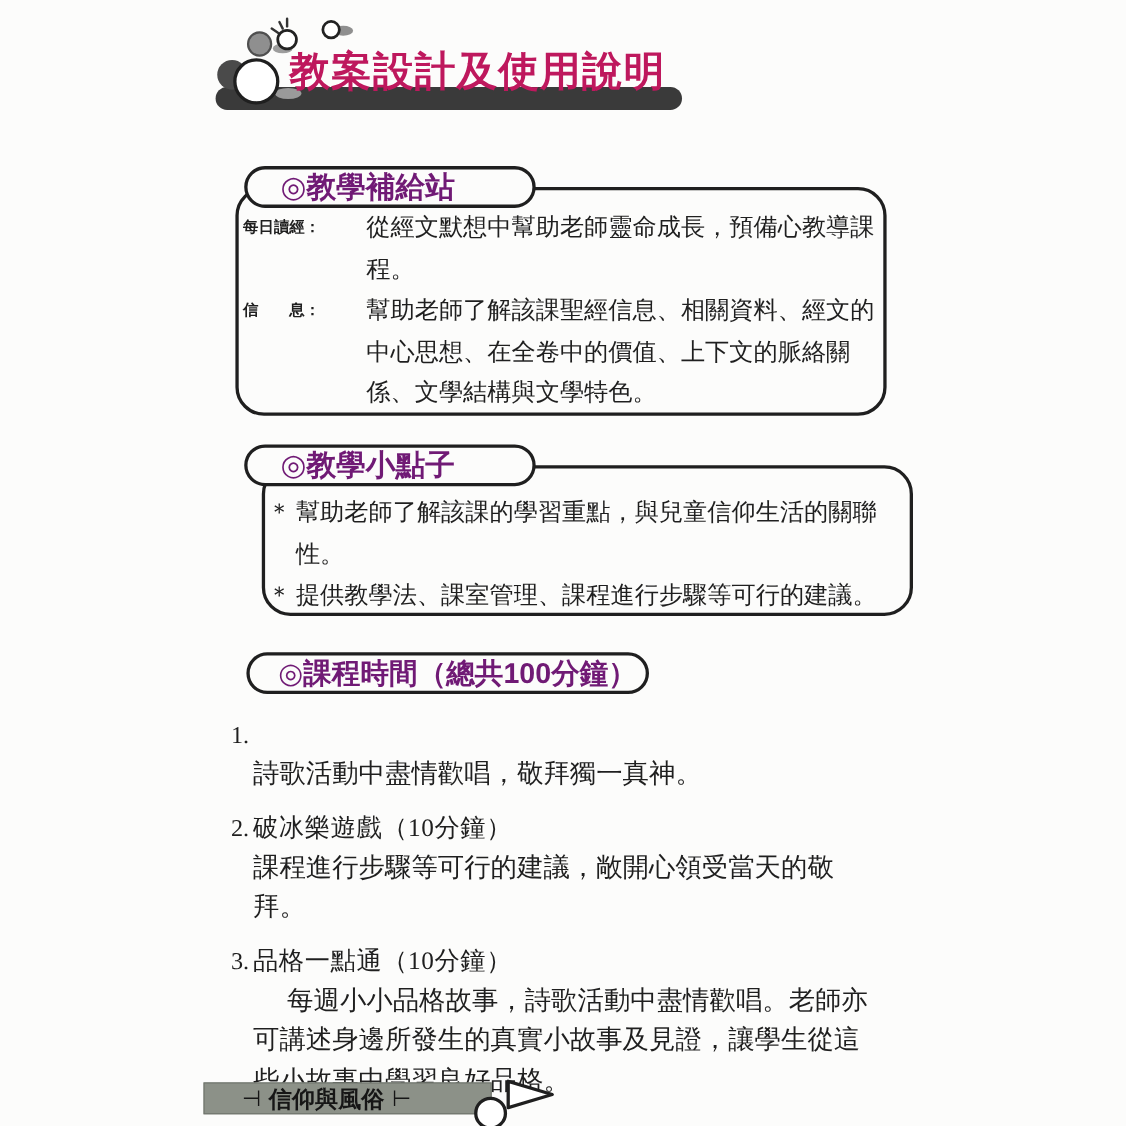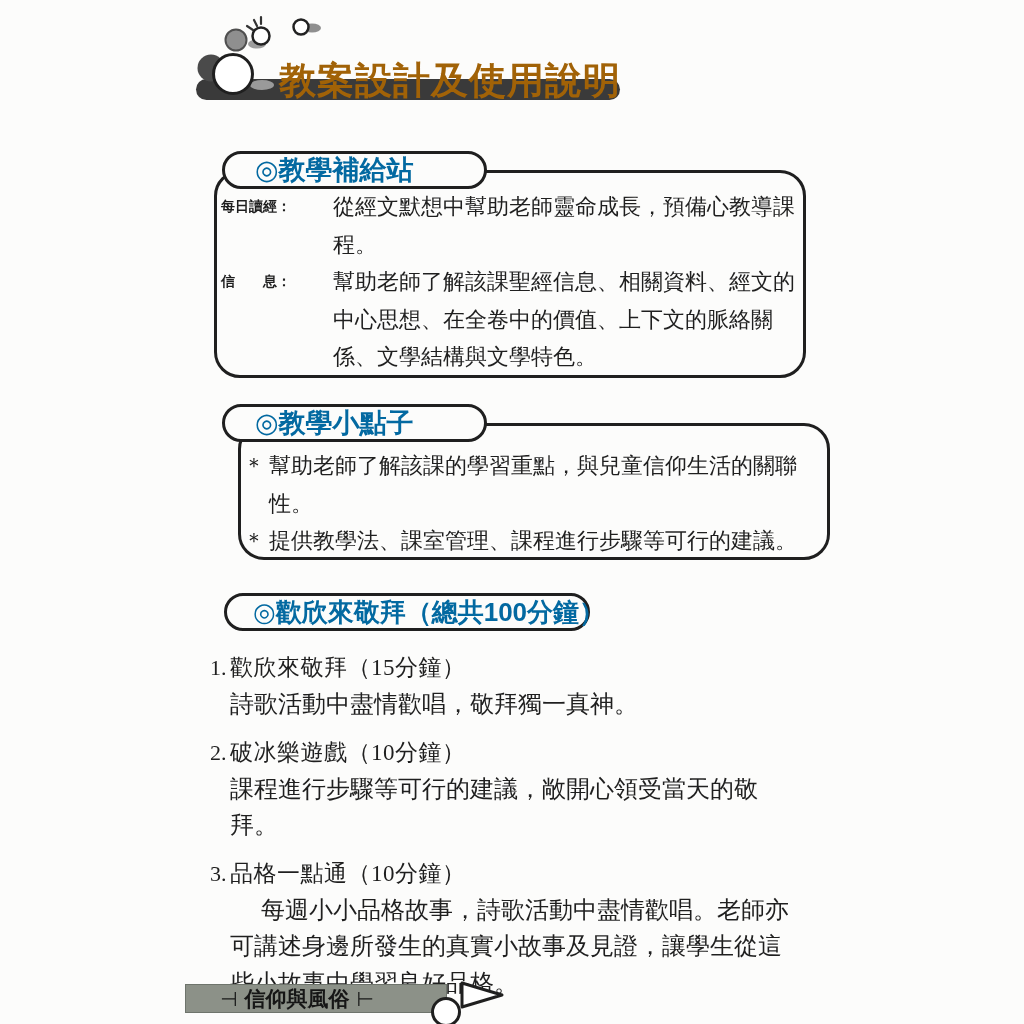--- a/index.html
+++ b/index.html
@@ -13,35 +13,35 @@
   html,body{margin:0;padding:0;background:#e8e8e8;}
   .page{
     position:relative;width:1024px;height:1024px;margin:0 auto;
     background:var(--paper);color:var(--ink);
     font-family:"Liberation Serif","DejaVu Serif",serif;
     overflow:hidden;
   }
   
   .header-deco{position:absolute;left:190px;top:10px;width:450px;height:100px;}
   .page-title{
-    position:absolute;left:263px;top:40px;margin:16px;
+    position:absolute;left:263px;top:40px;margin:0;
     font-family:"Liberation Sans","DejaVu Sans",sans-serif;
-    font-weight:800;font-size:37px;letter-spacing:1px;color:#a16207;
+    font-weight:800;font-size:37px;letter-spacing:1px;color:#be185d;
     white-space:nowrap;z-index:2;
   }
   
   .callout{position:absolute;left:214px;width:592px;}
   .box1{top:151px;}
   .box2{top:404px;padding-left:24px;}
   .tab{
     box-sizing:border-box;height:38px;
     background:var(--paper);border:3px solid var(--ink);border-radius:21px;
     display:flex;align-items:center;
     font-family:"Liberation Sans","DejaVu Sans",sans-serif;
-    font-weight:bold;font-size:27px;color:#0369a1;white-space:nowrap;
+    font-weight:bold;font-size:27px;color:#701a75;white-space:nowrap;
   }
   .callout .tab{position:absolute;top:0;left:8px;width:265px;padding-left:30px;z-index:2;}
   .callout-body{
     box-sizing:border-box;margin-top:19px;
     border:3px solid var(--ink);border-radius:26px;background:var(--paper);
   }
   .box1 .callout-body{height:208px;padding:15px 0 0 4px;}
   .box2 .callout-body{height:137px;padding:21px 0 0 2px;}
   .entry{display:flex;font-size:22px;line-height:37.5px;}
   .entry-label{
@@ -125,28 +125,27 @@
         <span class="bullet-text">幫助老師了解該課的學習重點，與兒童信仰生活的關聯性。</span>
       </div>
       <div class="bullet">
         <span class="bullet-marker">＊</span>
         <span class="bullet-text">提供教學法、課室管理、課程進行步驟等可行的建議。</span>
       </div>
     </div>
   </section>
 
   <div class="tab pill3">
-    <span>◎歡欣來敬拜（總共100分鐘）</span>
+    <span>◎課程時間（總共100分鐘）</span>
   </div>
 
   <ol class="schedule">
     <li class="sch-item">
       <div class="sch-title-row">
         <span class="sch-num">1.</span>
-        <span class="sch-title">歡欣來敬拜（15分鐘）</span>
       </div>
       <p class="sch-desc">詩歌活動中盡情歡唱，敬拜獨一真神。</p>
     </li>
     <li class="sch-item">
       <div class="sch-title-row">
         <span class="sch-num">2.</span>
         <span class="sch-title">破冰樂遊戲（10分鐘）</span>
       </div>
       <p class="sch-desc">課程進行步驟等可行的建議，敞開心領受當天的敬拜。</p>
     </li>

